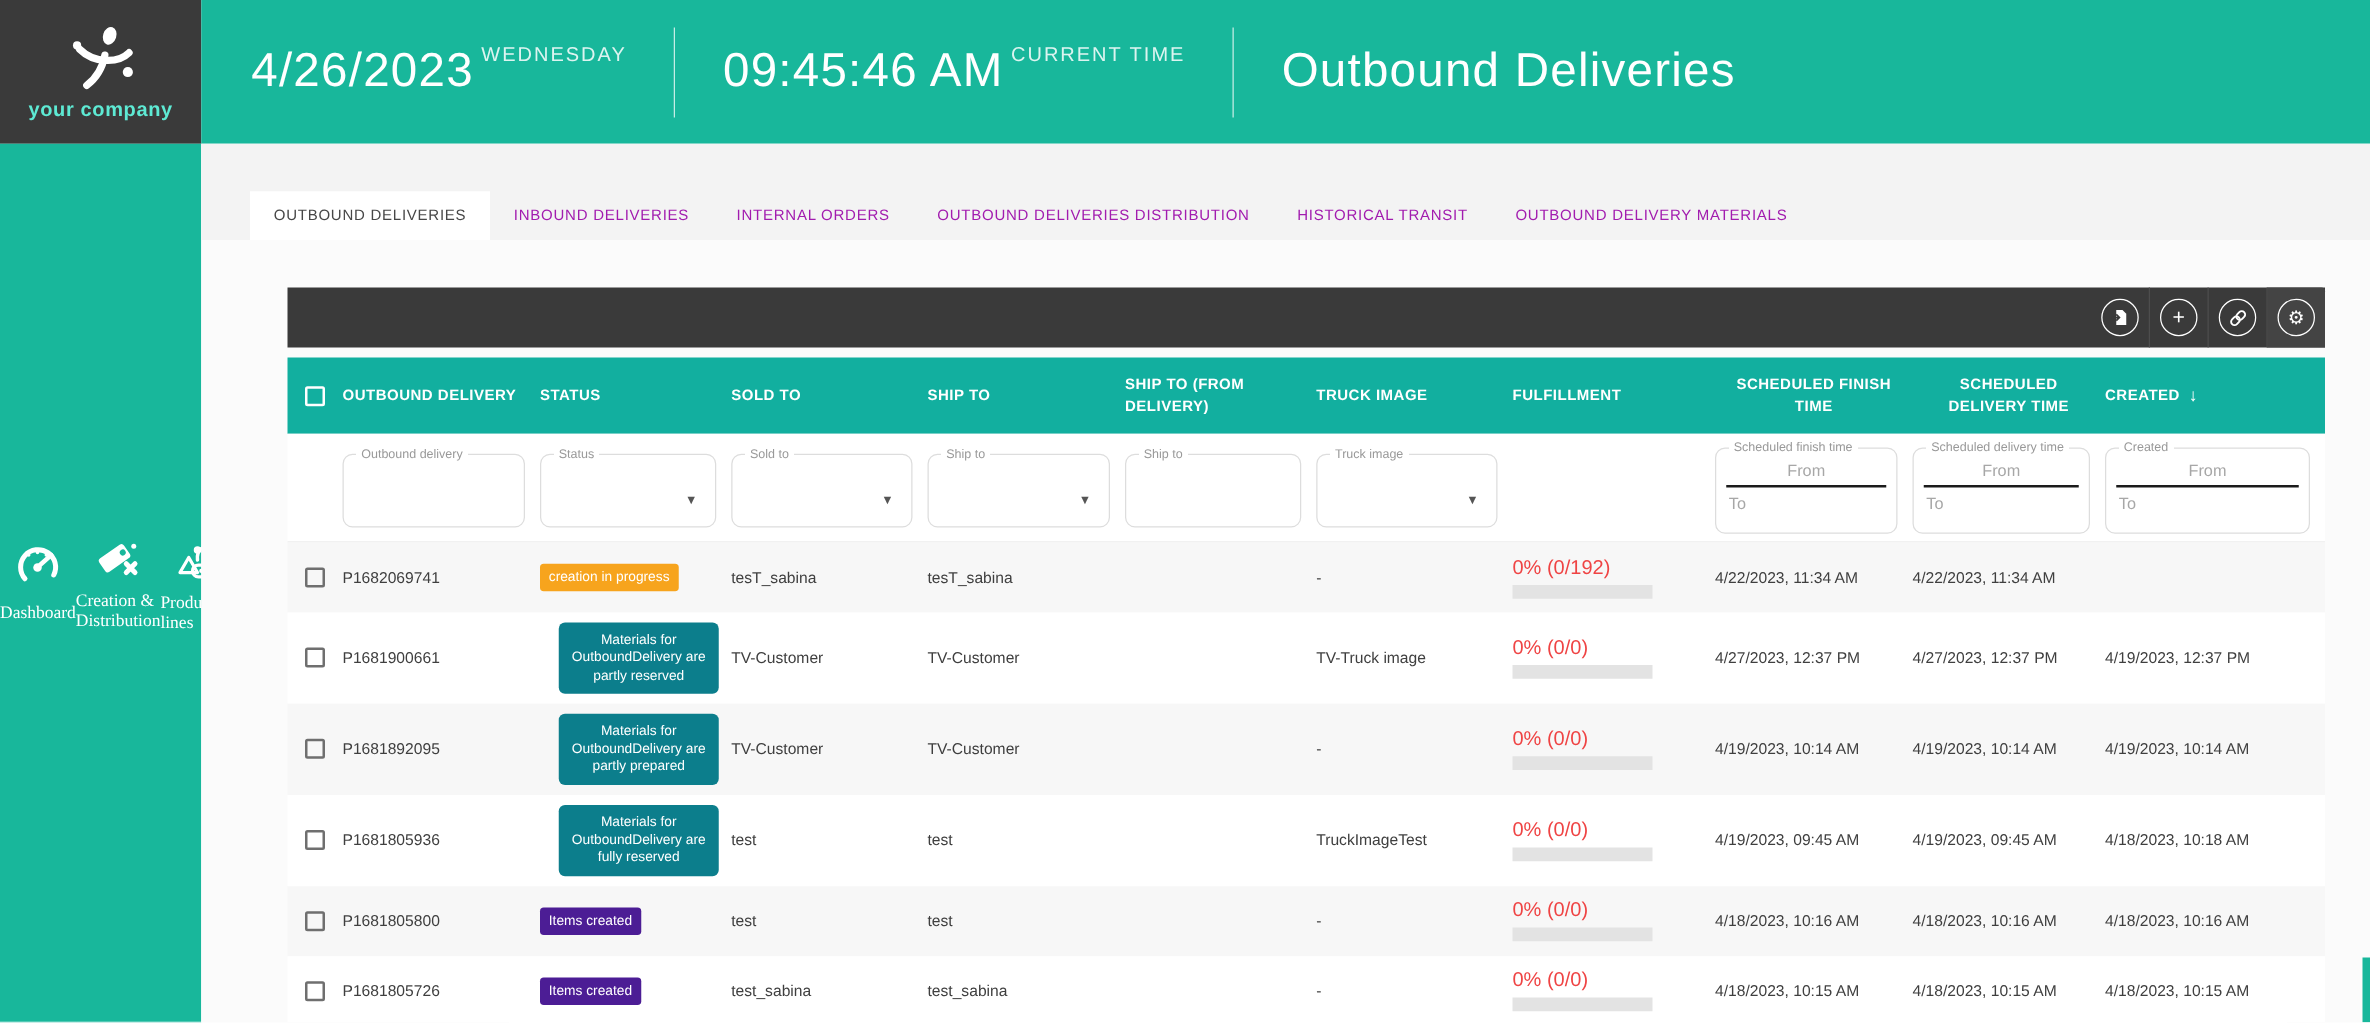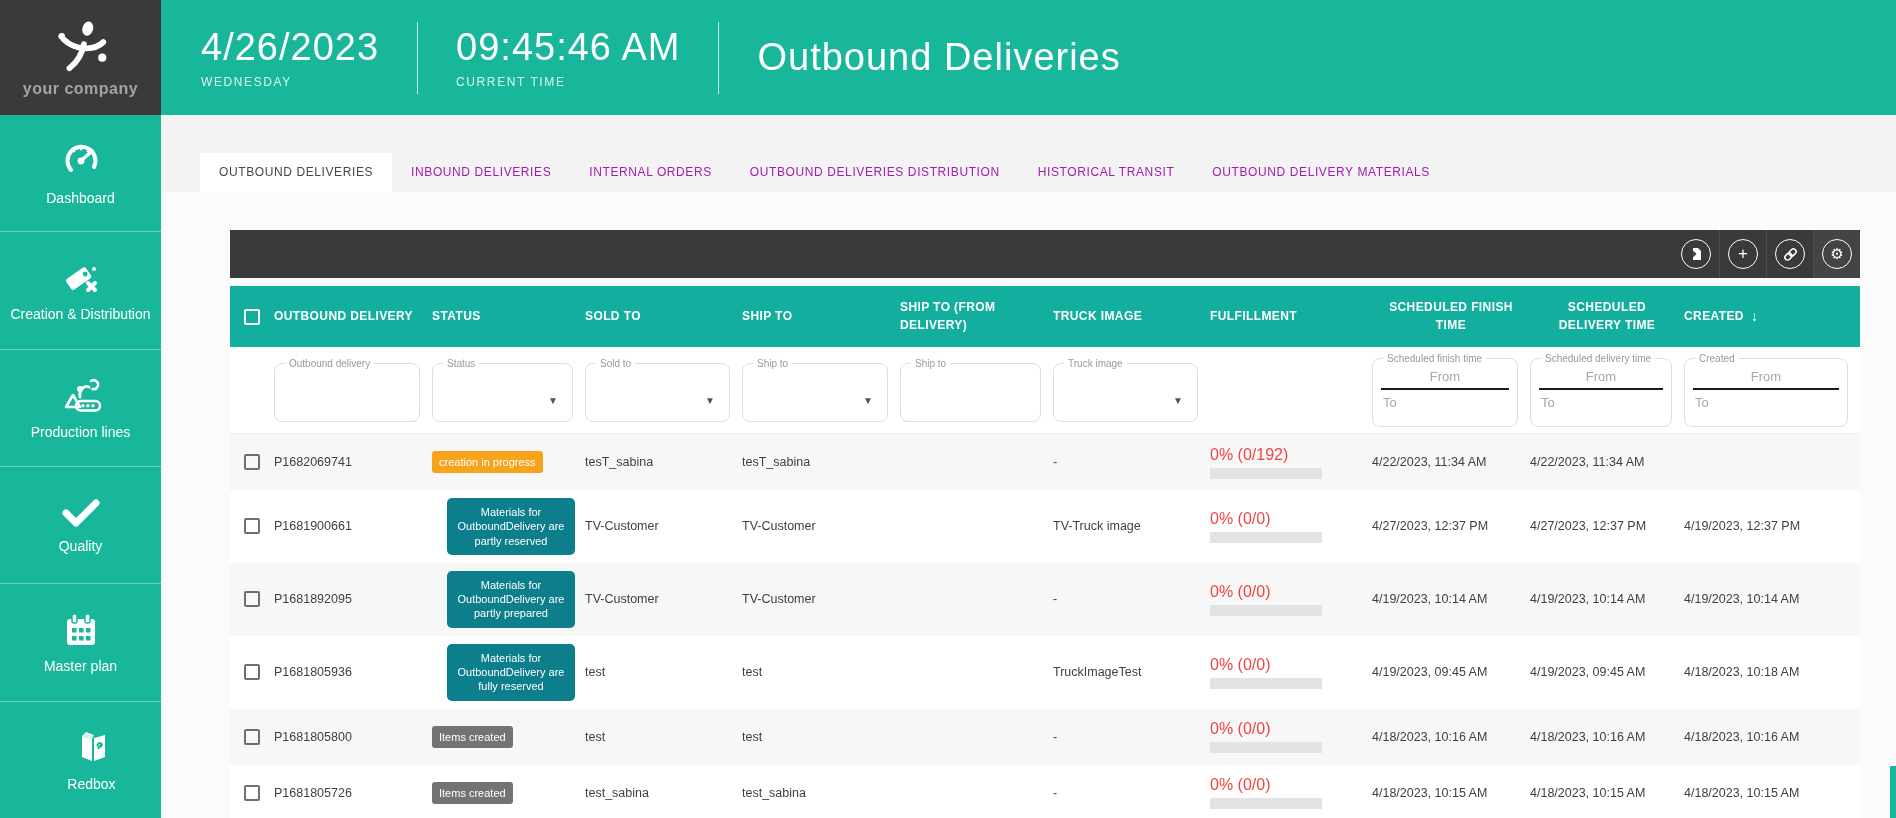--- a/index.html
+++ b/index.html
@@ -2,34 +2,34 @@
 <html><head>
 <meta charset="utf-8">
 <style>
   * { margin:0; padding:0; box-sizing:border-box; }
   html,body { width:1896px; height:818px; overflow:hidden; background:#fff;
     font-family:"Liberation Sans", sans-serif; }
   .app { display:grid; grid-template-columns:161px 1fr; grid-template-rows:115px 703px;
     width:1896px; height:818px; }
 
   
-  .logo { background:#3a3a3a; color:#a3a3a3; display:flex; flex-direction:column;
+  .logo { background:#3a3a3a; color:#5eead4; display:flex; flex-direction:column;
     align-items:center; justify-content:center; gap:4px; }
   .logo-name { font-size:16px; font-weight:bold; letter-spacing:.5px; }
 
   
   .tophdr { background:#18b79b; color:#fff; display:flex; align-items:center; padding-left:40px; }
-  .hgroup { display:flex; flex-direction:column; gap:6px; }
+  .hgroup { display:flex; gap:6px; }
   .hbig { font-size:38px; font-weight:300; letter-spacing:1px; }
-  .hsub { font-size:12px; letter-spacing:1.6px; color:rgba(255,255,255,.85); }
+  .hsub { font-size:16px; letter-spacing:1.6px; color:rgba(255,255,255,.85); }
   .hdiv { width:1px; height:72px; background:rgba(255,255,255,.75); margin:0 38px; }
   .htitle { font-size:38px; font-weight:300; letter-spacing:1px; }
 
   
-  .sidebar { background:#18b79b; display:flex; flex-direction:column; }
+  .sidebar { background:#18b79b; display:flex; flex-direction:row;font-family:Liberation Serif, serif; }
   .side-item { flex:1; display:flex; flex-direction:column; align-items:center;
     justify-content:center; gap:9px; color:#fff; border-bottom:1px solid rgba(255,255,255,.35);
     cursor:pointer; }
   .side-item:last-child { border-bottom:none;padding-left:22px; }
   .side-label { font-size:14px; }
   .side-icon svg { display:block; }
 
   
   .main { background:#fbfbfb; position:relative; overflow:hidden; }
   .tabstrip { background:#f3f3f3; height:77px; display:flex; align-items:flex-end; padding-left:39px; }
@@ -75,21 +75,21 @@
   .tr.alt { background:#f7f7f7; }
   .td { font-size:12.5px; color:#3f3f3f; display:flex; align-items:center;
     padding:8px 10px 8px 0; min-height:56px; }
   .td-check { justify-content:center; padding:8px 0; }
   .tr .cb { border-color:#6f6f6f; }
   .badge { color:#fff; font-size:11px; line-height:1.3; border-radius:3px;
     padding:4px 7px; display:inline-block; }
   .b-orange { background:#f7a41d; }
   .b-teal { background:#0c7e8c; border-radius:5px; padding:7px 9px; width:148px;
     text-align:center;margin-left:15px; }
-  .b-green { background:#737373; }
+  .b-green { background:#4c1d95; }
   .ful { display:flex; flex-direction:column; gap:4px; }
   .ful-txt { font-size:16px; color:#ef4444; }
   .track { width:112px; height:11px; background:#e3e3e3; }
 
   
   .scrollthumb { position:absolute; right:0; bottom:0; width:6px; height:52px; background:#18b79b; }
 </style>
 </head>
 <body>
 

